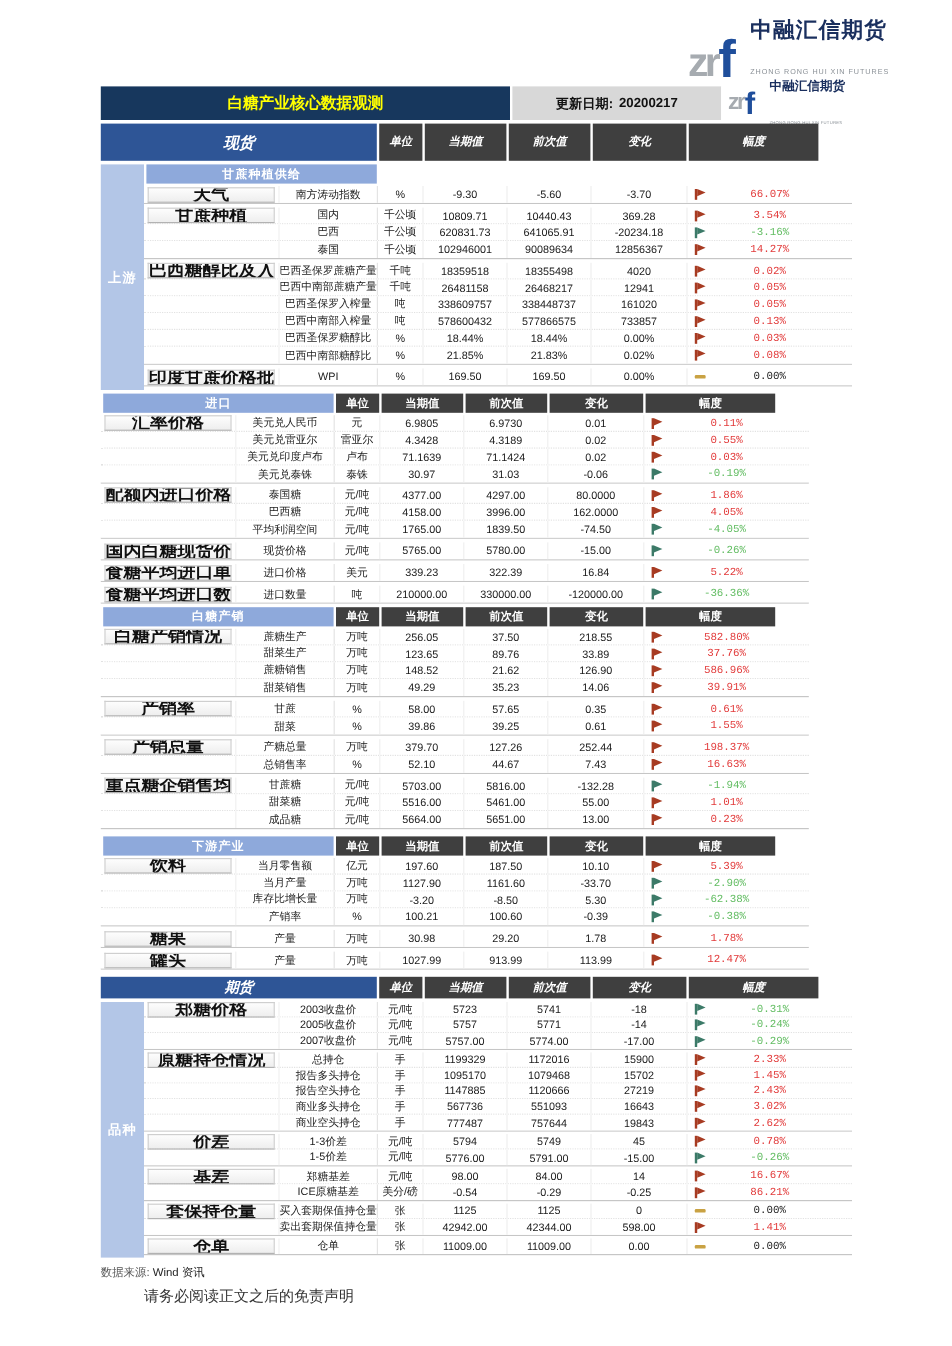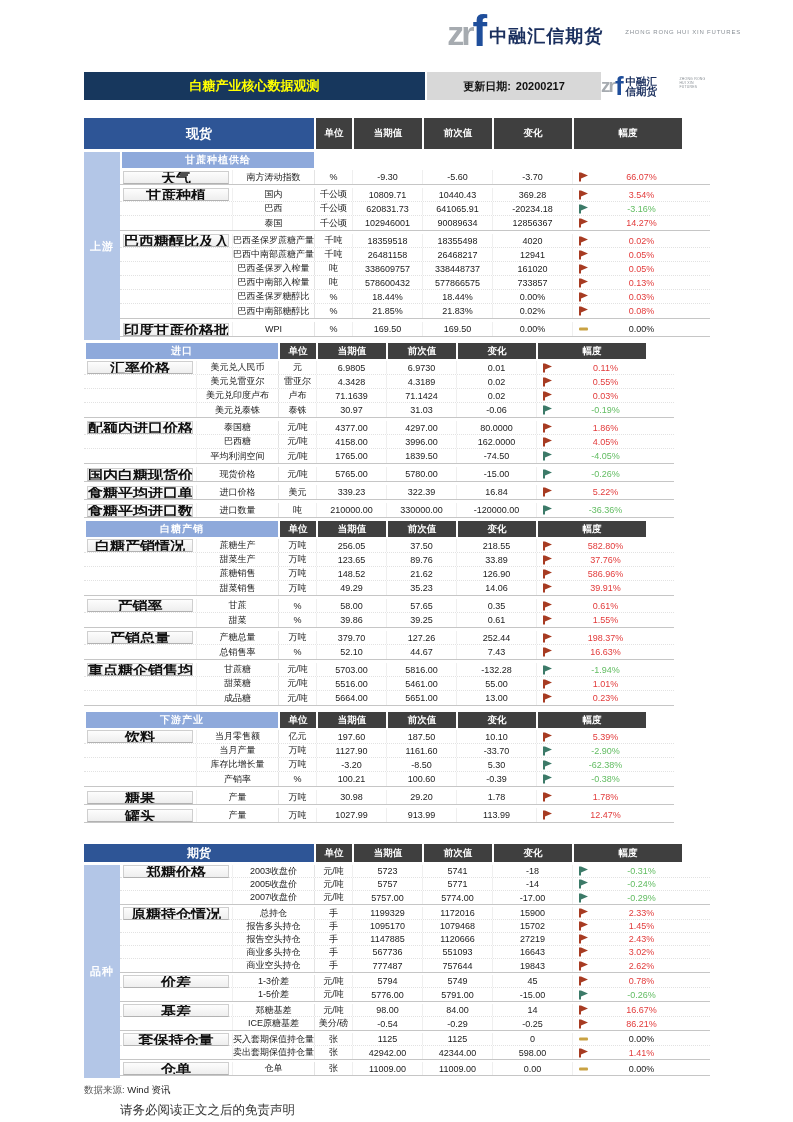--- a/index.html
+++ b/index.html
@@ -3,41 +3,41 @@
 <meta charset="utf-8">
 <style>
   html,body{margin:0;padding:0;background:#fff;}
   body{width:793px;height:1122px;position:relative;overflow:hidden;
        font-family:"Liberation Sans","DejaVu Sans",sans-serif;-webkit-font-smoothing:antialiased;}
 
   
   .toplogo{position:absolute;top:16px;right:52px;display:flex;align-items:flex-end;}
   .lg-zr{font-weight:bold;color:var(--logo-gray,#A6ABB0);font-size:34px;line-height:26px;letter-spacing:-3px;}
   .lg-f{font-weight:bold;color:var(--logo-blue,#1F4E9B);font-size:44px;line-height:30px;margin-left:1px;}
-  .lg-col{display:flex;flex-direction:row;margin-left:2px;padding-bottom:1px;gap:22px;}
+  .lg-col{display:flex;flex-direction:column;margin-left:12px;padding-bottom:1px;gap:22px;}
   .lg-cn{color:#1A2F5E;font-weight:bold;font-size:18px;line-height:18px;letter-spacing:1px;}
   .lg-en{color:#8A9096;font-size:6px;letter-spacing:.8px;margin-top:2px;}
   
   .smlogo{display:flex;align-items:flex-end;}
   .smlogo .lg-zr{font-size:19px;line-height:14px;letter-spacing:-2px;}
   .smlogo .lg-f{font-size:26px;line-height:17px;}
   .smlogo .lg-cn{font-size:10.5px;line-height:10px;letter-spacing:0;}
   .smlogo .lg-en{font-size:3.5px;letter-spacing:.2px;margin-top:1px;}
 
   
   .report{position:absolute;left:84px;top:72px;width:626px;}
   .titlerow{display:flex;height:28px;}
   .title-main{width:341px;background:var(--navy,#17375D);color:var(--yellow,#FFFF00);
               font-weight:bold;font-size:13px;display:flex;align-items:center;justify-content:center;}
   .title-date{width:174px;margin-left:2px;background:var(--dategray,#D8D8D8);color:#111;
               font-weight:bold;font-size:11px;display:flex;align-items:center;justify-content:center;gap:5px;}
   .title-logo{flex:1;display:flex;align-items:center;justify-content:center;background:#fff;}
 
   
-  .mainhead{display:flex;margin-top:18px;}
+  .mainhead{display:flex;margin-top:3px;font-style:italic;}
   .spot .mainhead{height:31px;}
   .fut  .mainhead{height:18px;}
   .mh-title{width:230px;background:var(--blue,#2E5596);color:#fff;font-weight:bold;font-size:13px;
             display:flex;align-items:center;justify-content:center;}
   .fut .mh-title{font-size:12px;}
   .hcell{margin-left:2px;background:var(--dark,#3F3F3F);color:#fff;font-weight:bold;font-size:9.5px;
          display:flex;align-items:center;justify-content:center;}
   .hcell.unit{width:36px}.hcell.cur{width:68px}.hcell.prev{width:68px}
   .hcell.chg{width:78px}.hcell.range{width:108px}
 
@@ -62,21 +62,21 @@
   .c.cat{width:112px;}
   .c.sub{width:82px;border-left:1px solid #F0F0F0;}
   .c.unit{width:38px;border-left:1px solid #E4E4E4;}
   .c.cur{width:70px;border-left:1px solid #EFEFEF;}
   .c.prev{width:70px;border-left:1px solid #EFEFEF;}
   .c.chg{width:80px;border-left:1px solid #EFEFEF;}
   .c.range{width:138px;border-left:1px solid #EFEFEF;position:relative;}
   .catbox{background:linear-gradient(#FDFDFD,#EEEEEE);border:1px solid #CFCFCF;border-bottom-color:#B2B2B2;
           width:104px;height:11px;line-height:11px;text-align:center;font-weight:bold;font-size:15px;color:#111;
           overflow:hidden;white-space:nowrap;}
-  .pct{width:100%;text-align:center;}
+  .pct{width:100%;text-align:center;font-family:Liberation Mono, monospace;}
   .pct.up{color:var(--red,#E23B3B);}
   .pct.down{color:var(--green,#63BD63);}
   .pct.flat{color:#222;}
 
   
   .flagwrap{position:absolute;left:6px;top:50%;transform:translateY(-50%);width:10px;height:9px;}
   .flagwrap.up{color:var(--flagup,#A73B22);}
   .flagwrap.down{color:var(--flagdown,#3C7A68);}
   .flagwrap::before{content:'';position:absolute;left:0;top:0;width:2px;height:9px;background-color:currentColor;}
   .flagwrap::after{content:'';position:absolute;left:2px;top:0;width:0;height:0;

